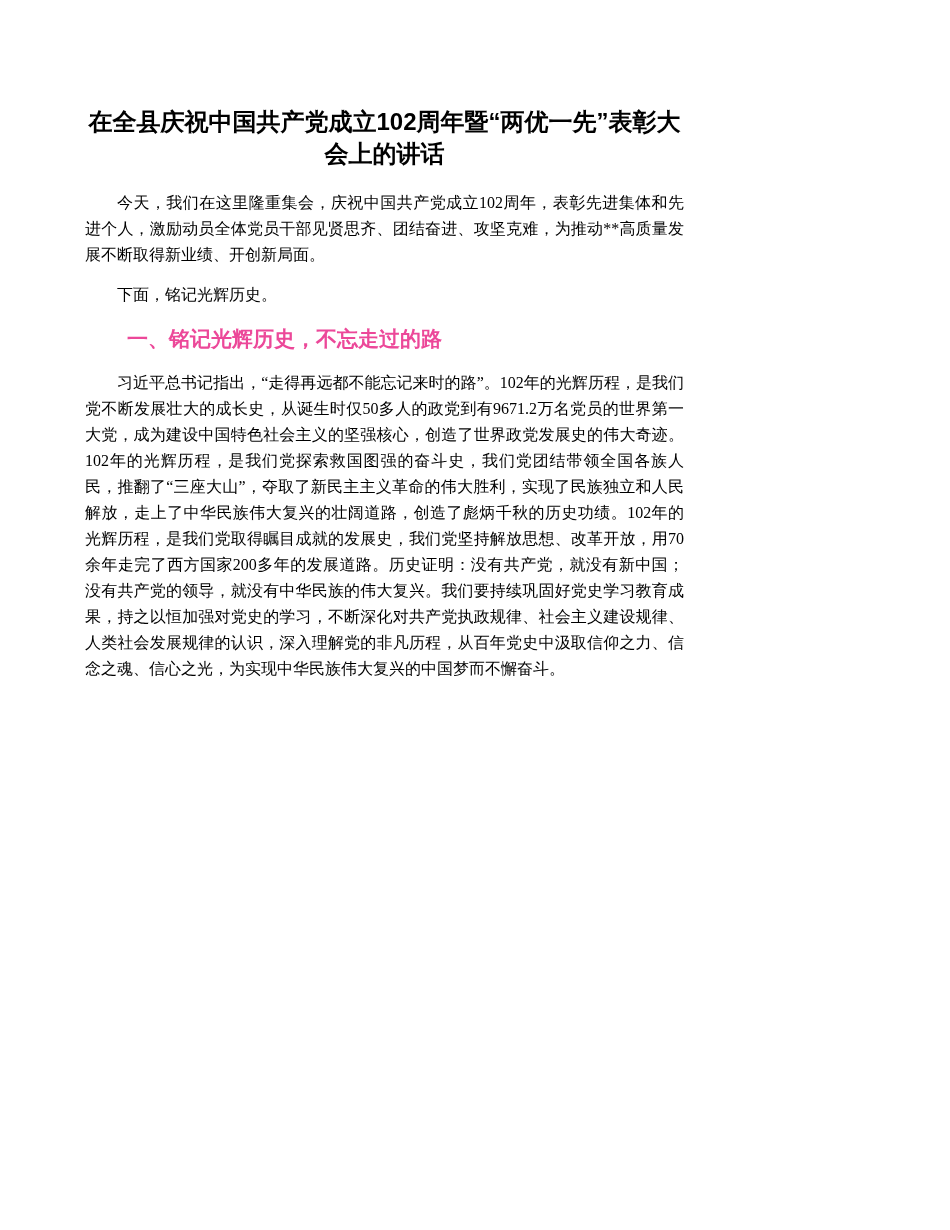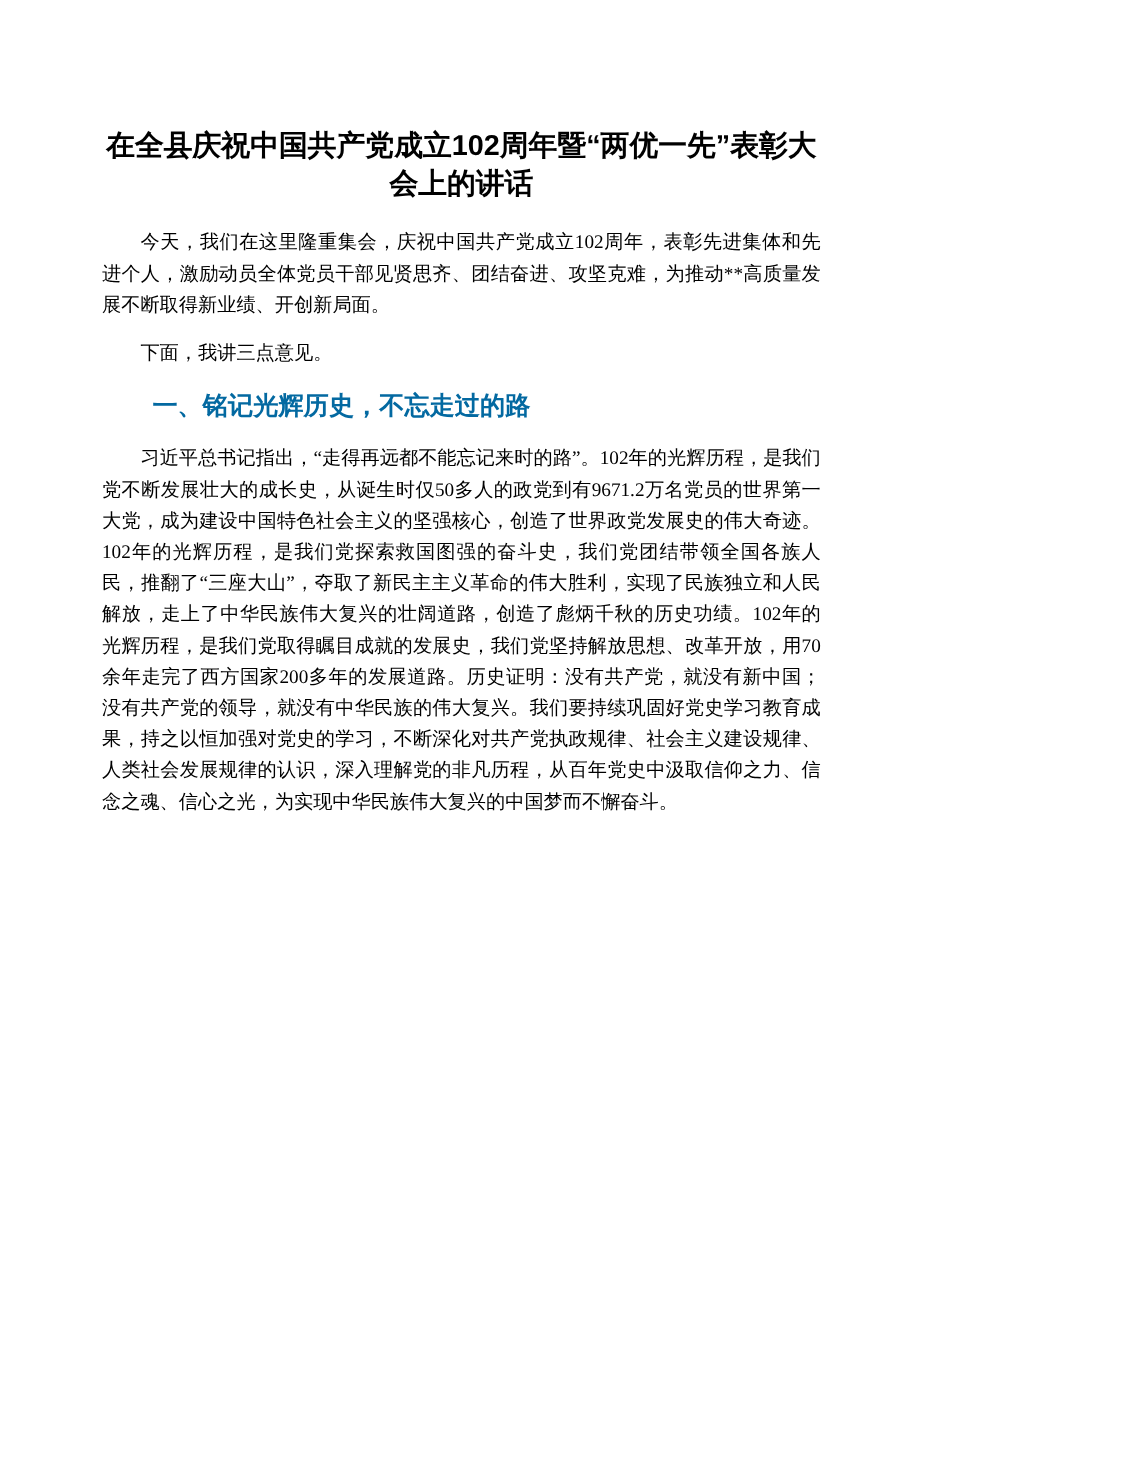--- a/index.html
+++ b/index.html
@@ -43,31 +43,31 @@
     text-indent: 2em;
     word-break: break-all;
   }
   .section-heading {
     margin: 18px 0 18px 0;
     font-family: "Liberation Sans", "DejaVu Sans", sans-serif;
     font-weight: bold;
     font-size: 21px;
     line-height: 26px;
     text-indent: 2em;
-    color: #0369a1;
+    color: #ec4899;
   }
 </style>
 </head>
 <body>
 
 <div class="page">
   <h1 class="doc-title">在全县庆祝中国共产党成立102周年暨“两优一先”表彰大会上的讲话</h1>
 
 
   <p class="para">今天，我们在这里隆重集会，庆祝中国共产党成立102周年，表彰先进集体和先进个人，激励动员全体党员干部见贤思齐、团结奋进、攻坚克难，为推动**高质量发展不断取得新业绩、开创新局面。</p>
 
 
-  <p class="para">下面，我讲三点意见。</p>
+  <p class="para">下面，铭记光辉历史。</p>
 
   <h2 class="section-heading">一、铭记光辉历史，不忘走过的路</h2>
 
   <p class="para">习近平总书记指出，“走得再远都不能忘记来时的路”。102年的光辉历程，是我们党不断发展壮大的成长史，从诞生时仅50多人的政党到有9671.2万名党员的世界第一大党，成为建设中国特色社会主义的坚强核心，创造了世界政党发展史的伟大奇迹。102年的光辉历程，是我们党探索救国图强的奋斗史，我们党团结带领全国各族人民，推翻了“三座大山”，夺取了新民主主义革命的伟大胜利，实现了民族独立和人民解放，走上了中华民族伟大复兴的壮阔道路，创造了彪炳千秋的历史功绩。102年的光辉历程，是我们党取得瞩目成就的发展史，我们党坚持解放思想、改革开放，用70余年走完了西方国家200多年的发展道路。历史证明：没有共产党，就没有新中国；没有共产党的领导，就没有中华民族的伟大复兴。我们要持续巩固好党史学习教育成果，持之以恒加强对党史的学习，不断深化对共产党执政规律、社会主义建设规律、人类社会发展规律的认识，深入理解党的非凡历程，从百年党史中汲取信仰之力、信念之魂、信心之光，为实现中华民族伟大复兴的中国梦而不懈奋斗。</p>
 </div>
 
 </body></html>

